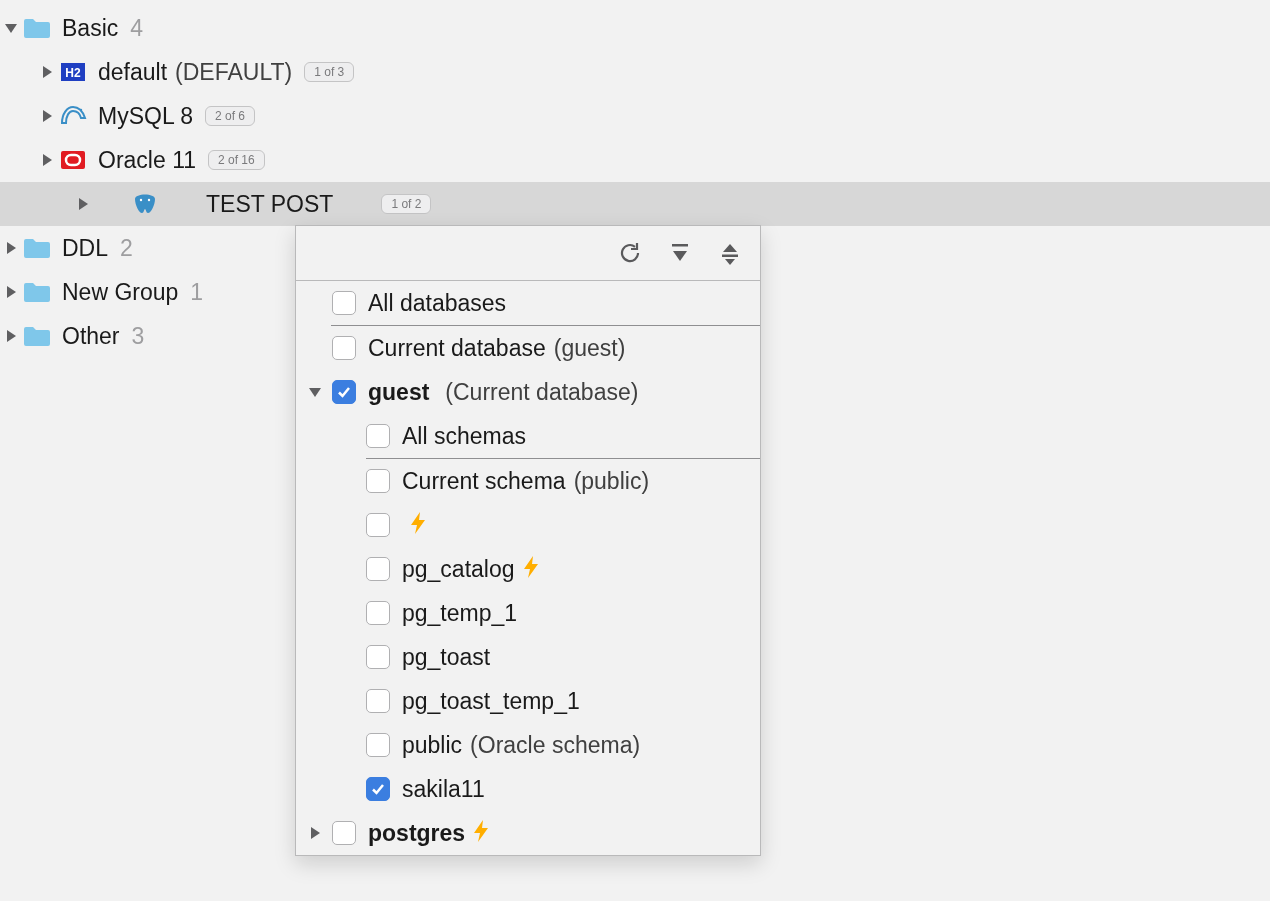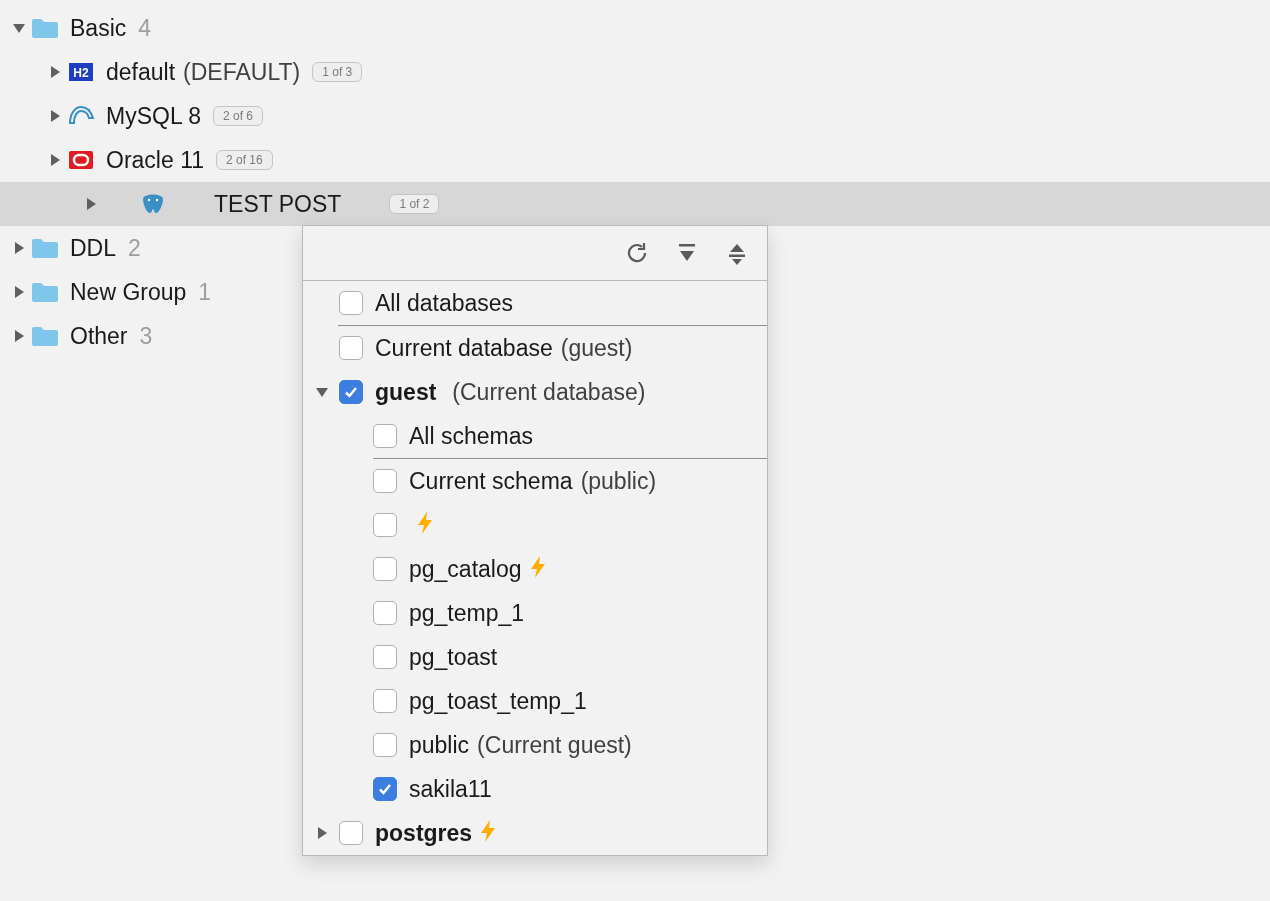--- a/index.html
+++ b/index.html
@@ -15,21 +15,21 @@
 
   .tree {
     padding-top: 6px;
     user-select: none;
   }
 
   .row {
     display: flex;
     align-items: center;
     height: 44px;
-    padding-left: 8px;
+    padding-left: 0;
   }
   .row.selected {
     background: #d7d7d7;
     gap: 36px;
   }
 
   .arrow {
     width: 22px;
     display: flex;
     justify-content: center;
@@ -60,21 +60,21 @@
     background: #eeeeef;
     color: #7a7a7c;
     font-size: 12px;
     padding: 2px 9px;
     margin-left: 12px;
   }
 
   
   .popup {
     position: absolute;
-    left: 302px;
+    left: 295px;
     top: 225px;
     width: 466px;
     background: #f2f2f2;
     border: 1px solid #b9b9ba;
     box-shadow: 0 8px 20px rgba(0,0,0,0.15);
   }
   .toolbar {
     height: 55px;
     display: flex;
     justify-content: flex-end;
@@ -369,21 +369,21 @@
     <div class="prow">
       <span class="pad2"></span>
       <span class="checkbox"></span>
       <span class="pname">pg_toast_temp_1</span>
     </div>
 
     <div class="prow">
       <span class="pad2"></span>
       <span class="checkbox"></span>
       <span class="pname">public</span>
-      <span class="muted">(Current guest)</span>
+      <span class="muted">(Oracle schema)</span>
     </div>
 
     <div class="prow">
       <span class="pad2"></span>
       <span class="checkbox checked">
         <svg width="16" height="16" viewBox="0 0 16 16">
             <polyline points="3,8.5 6.5,12 13,4" fill="none" stroke="#fff" stroke-width="2.5"></polyline>
           </svg>
       </span>
       <span class="pname">sakila11</span>

